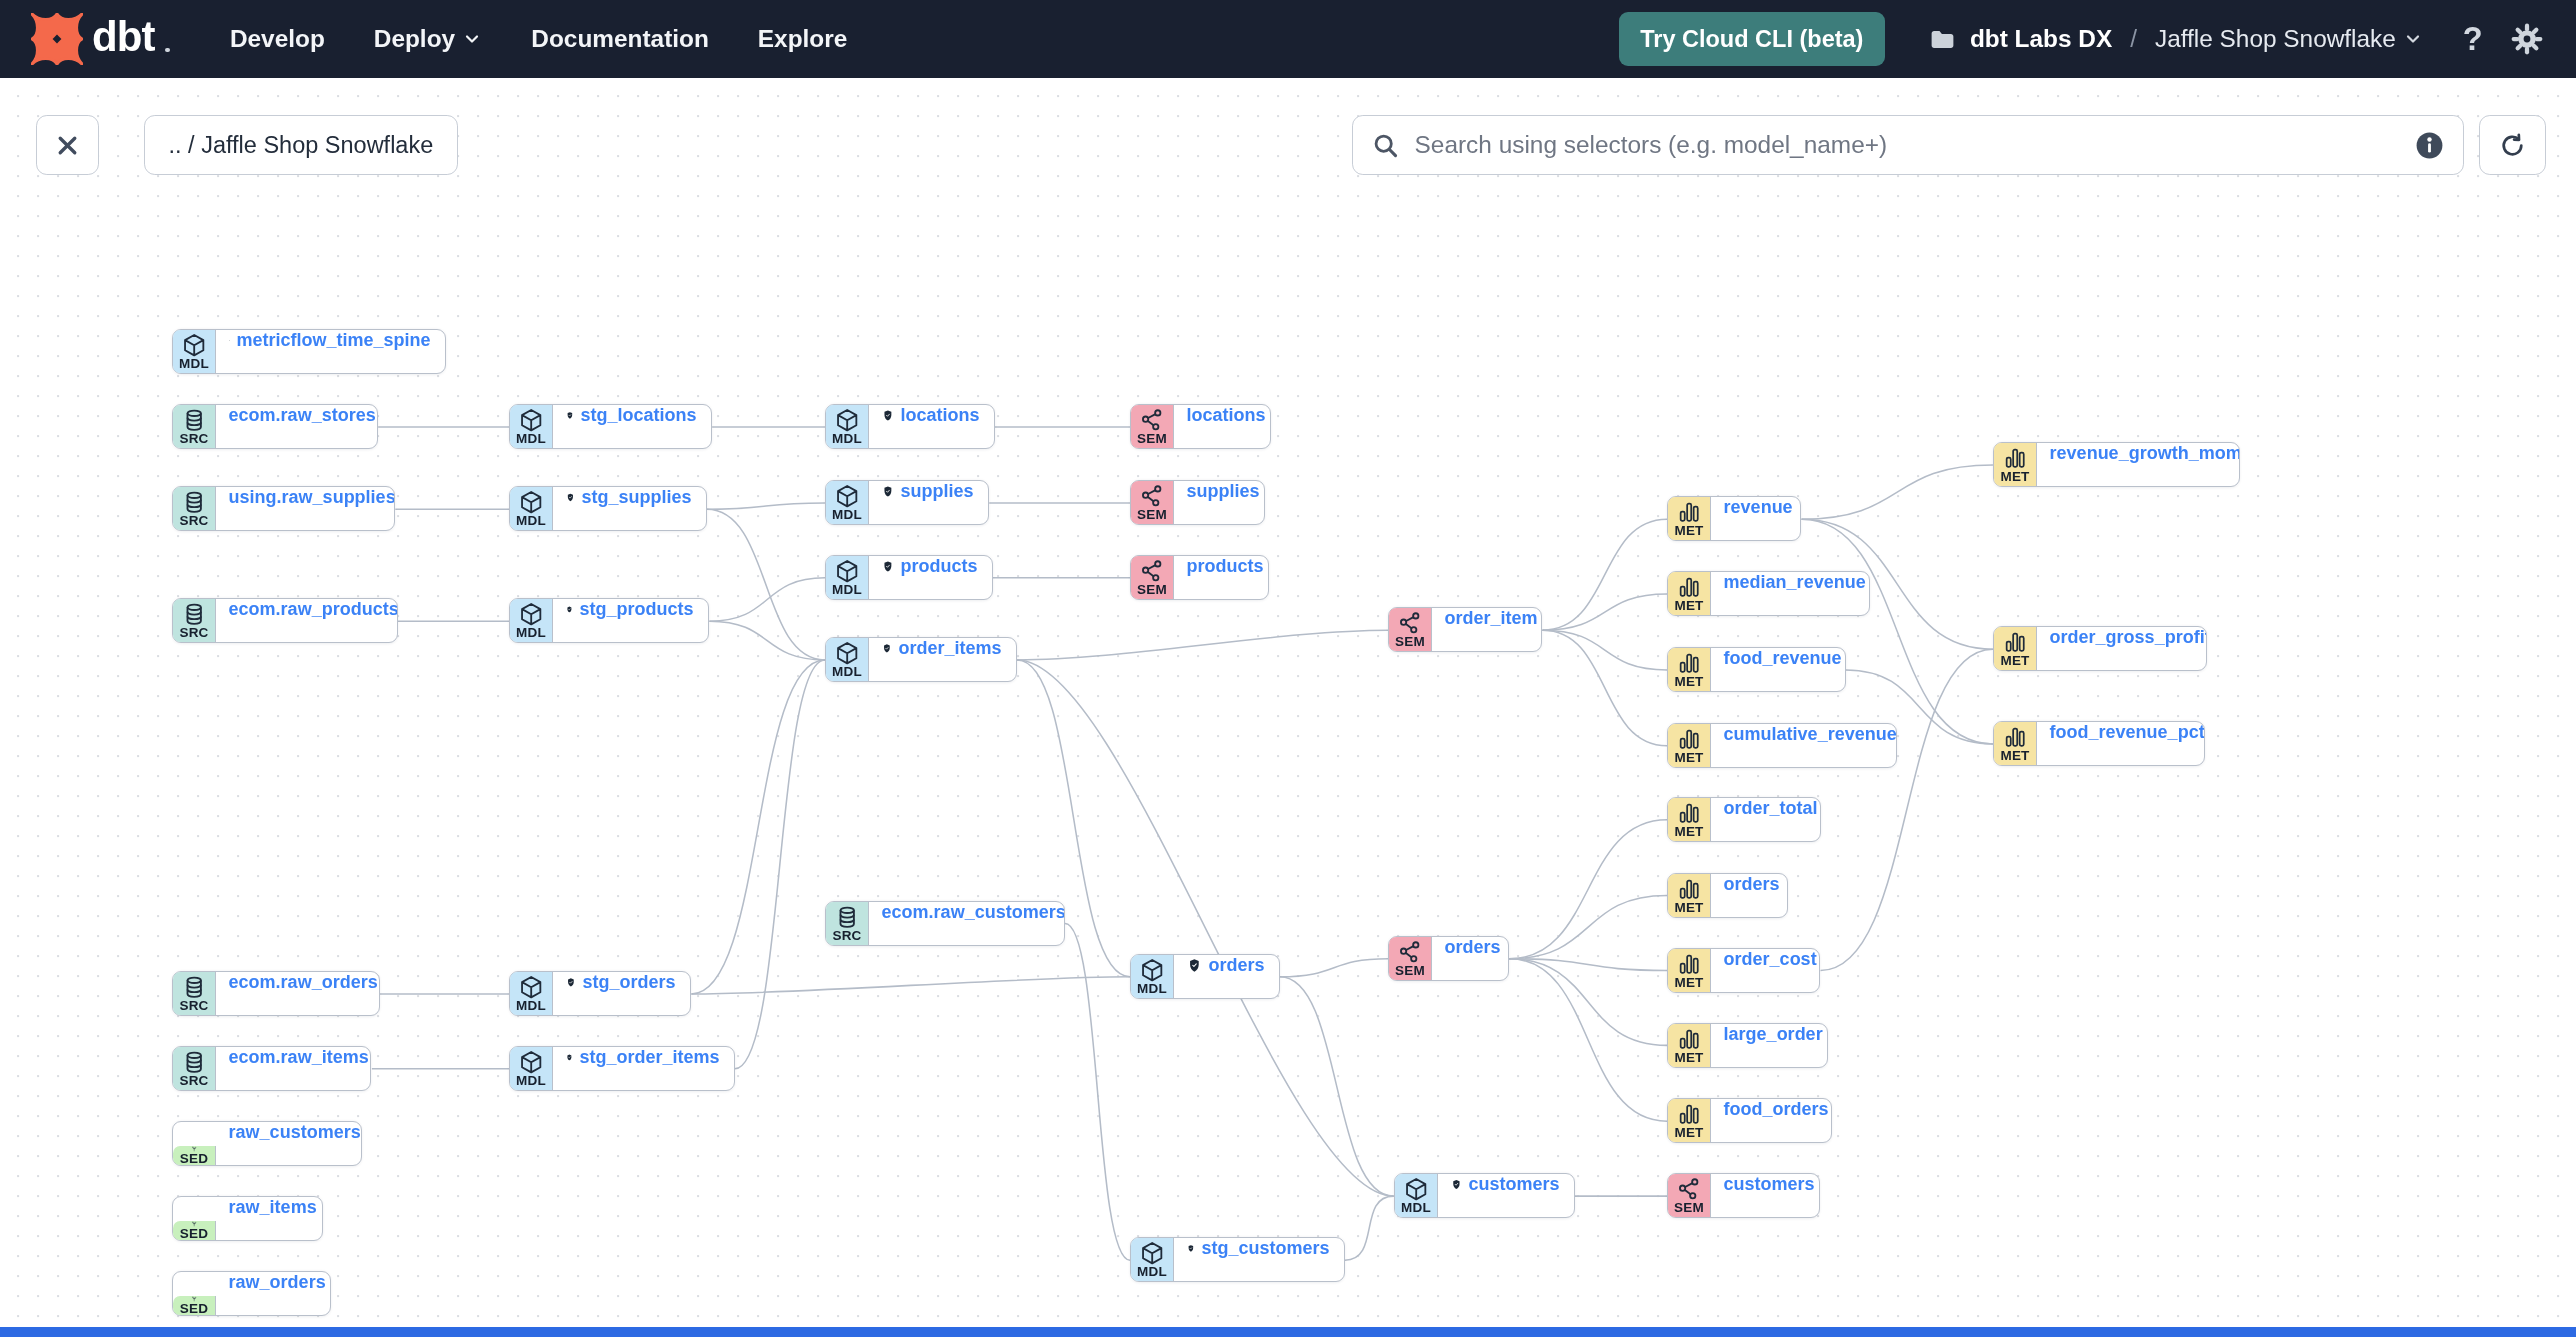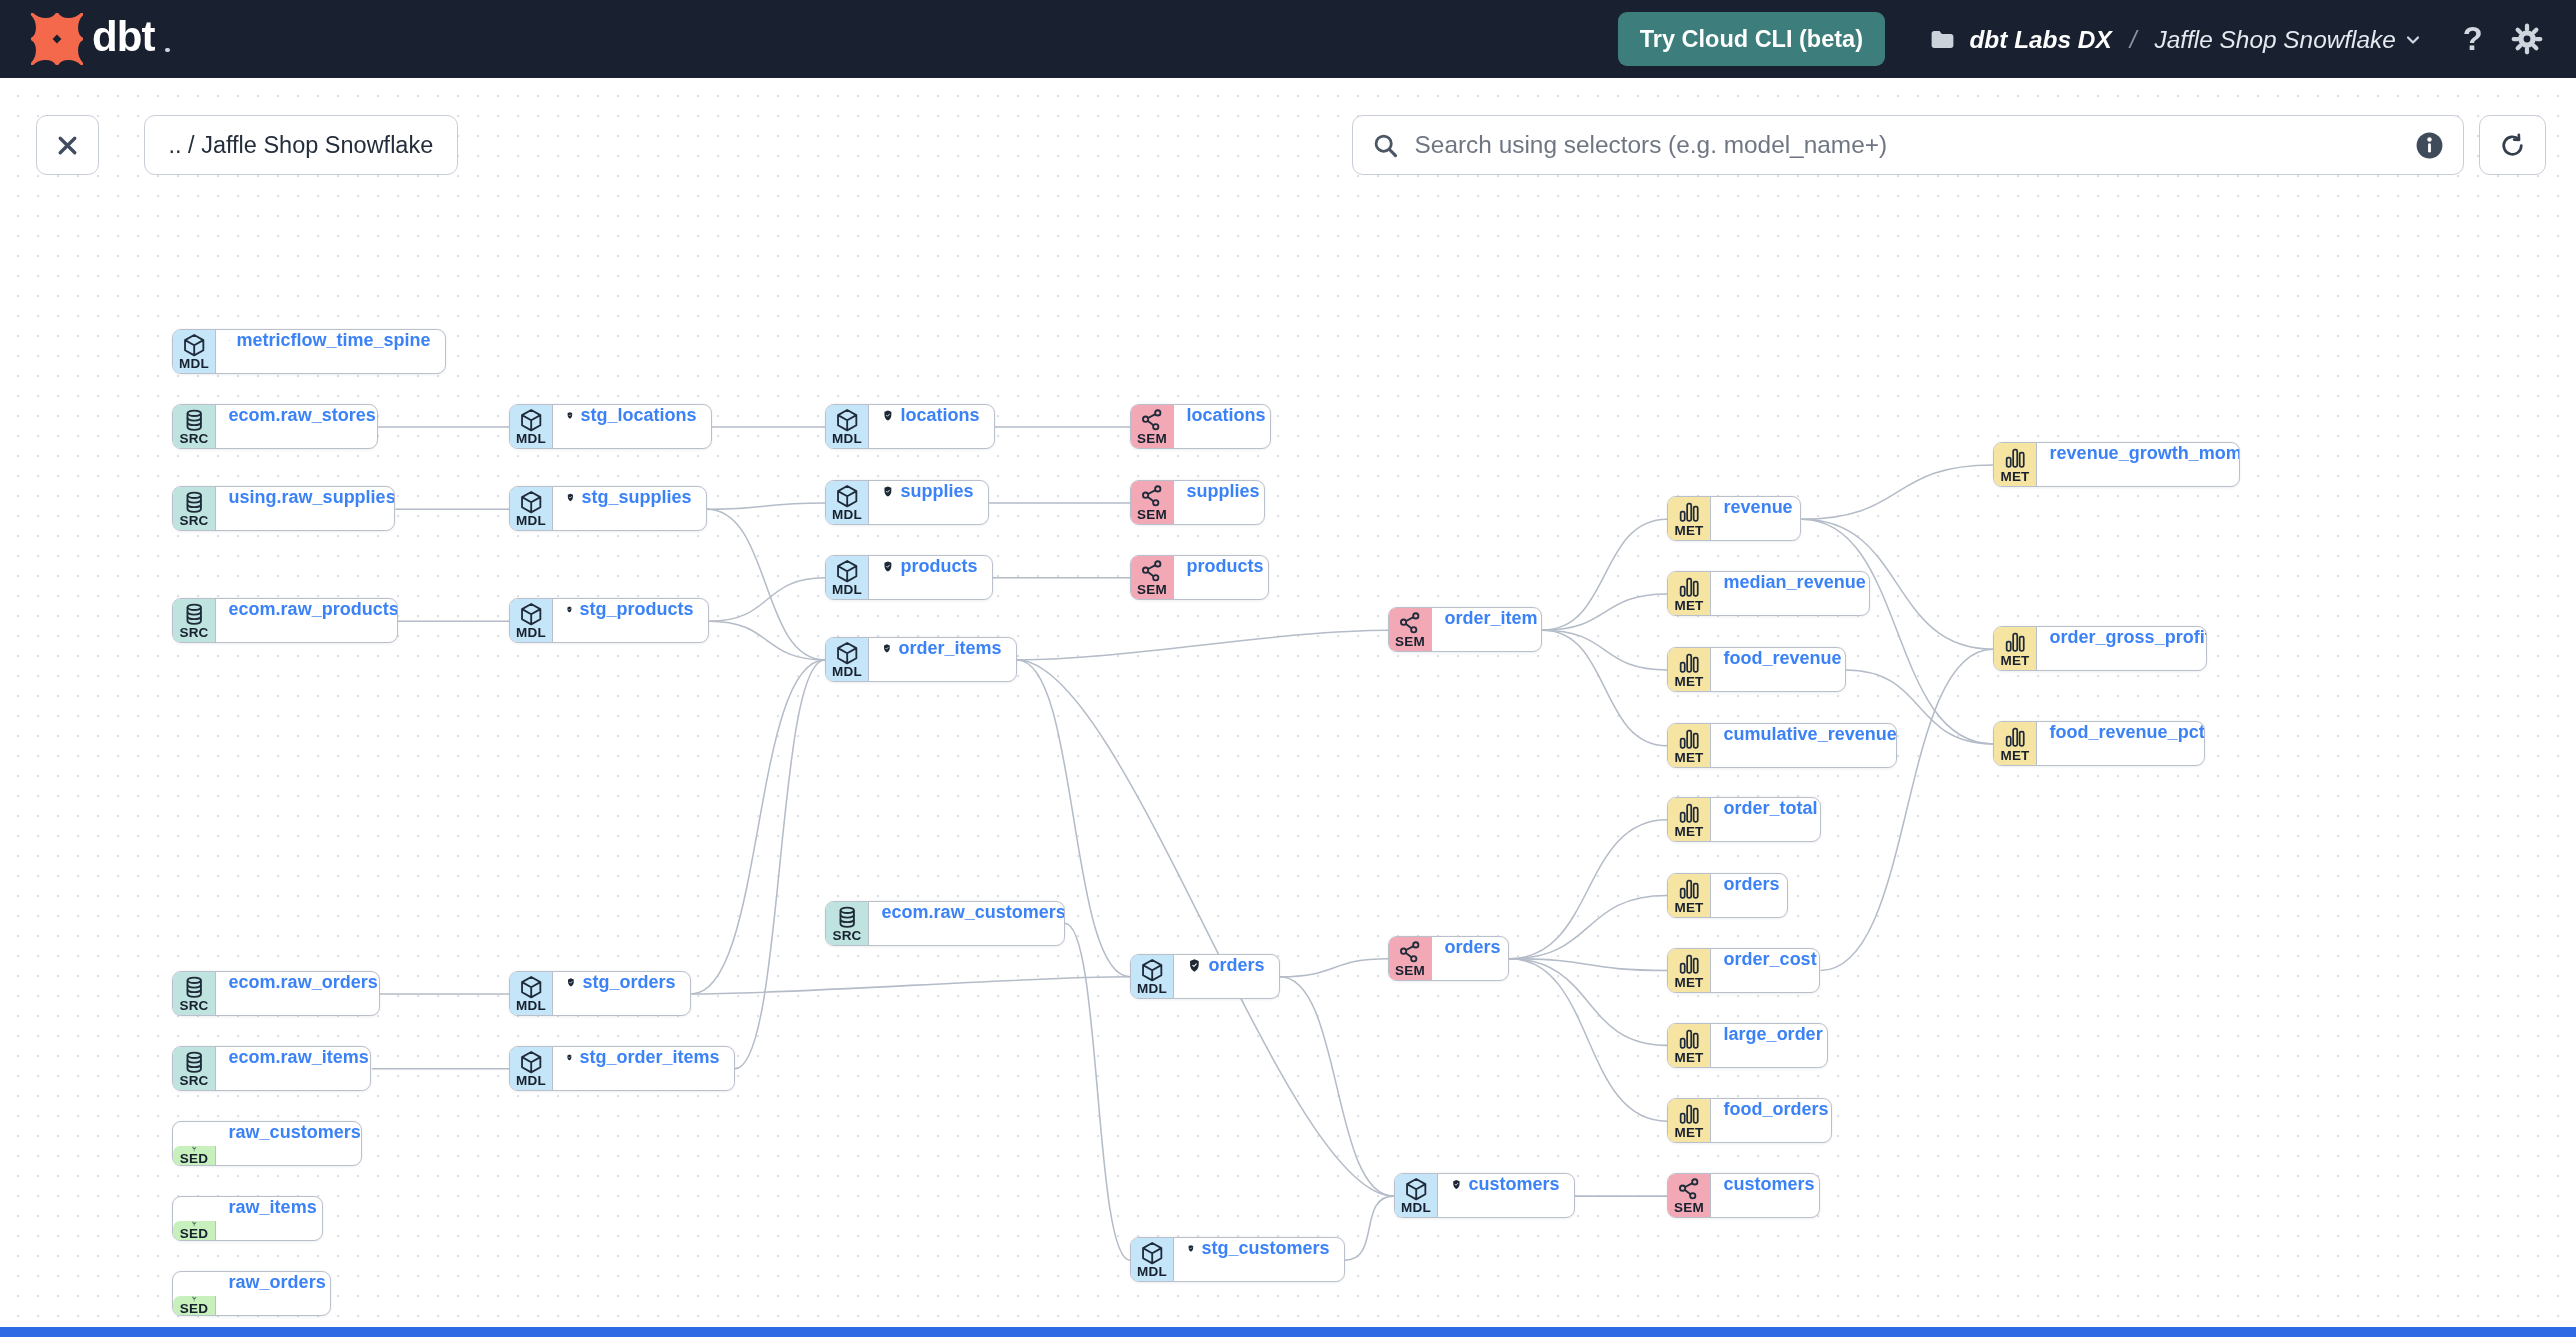--- a/index.html
+++ b/index.html
@@ -15,21 +15,21 @@
   .brand{display:flex;align-items:center;margin-left:31px;gap:9px;}
   .brand-word{color:#ffffff;font-size:42px;font-weight:700;letter-spacing:-0.9px;position:relative;top:-1.8px;}
   .brand-reg{width:4.5px;height:4.5px;border-radius:50%;background:#cfd5dd;align-self:flex-end;margin-bottom:12.6px;margin-left:1.8px;}
   .nav-links{display:flex;align-items:center;gap:49px;margin-left:60px;}
   .nav-link{color:#f3f5f8;font-size:24.4px;font-weight:700;display:flex;align-items:center;gap:7.2px;cursor:pointer;}
   .nav-right{margin-left:auto;display:flex;align-items:center;gap:27px;padding-right:32.5px;}
   .cta-btn{
     background:#3d7d7b;color:#ffffff;font-size:23.5px;font-weight:600;
     border:none;border-radius:9px;padding:13.5px 21.7px;cursor:pointer;font-family:inherit;
   }
-  .acct{display:flex;align-items:flex-end;gap:12.6px;margin-left:16.2px;font-style:italic;}
+  .acct{display:flex;align-items:flex-start;gap:12.6px;margin-left:16.2px;}
   .acct-name{color:#ffffff;font-size:24.4px;font-weight:700;}
   .crumb-sep{color:#8b94a4;font-size:24.4px;margin:0 5.4px;}
   .proj-name{color:#e6eaf0;font-size:24.4px;font-weight:500;display:flex;align-items:center;gap:7.2px;}
   .help-q{color:#d3d8e0;font-size:32.5px;font-weight:700;margin-left:12.6px;cursor:pointer;}
   
   .canvas{
     position:absolute;left:0;top:78px;width:2576px;height:1249px;
     background-color:#ffffff;
     background-image:radial-gradient(circle,#d9dce1 1.4px,transparent 1.5px);
     background-size:20px 20px;background-position:8.1px 8.1px;
@@ -71,20 +71,31 @@
 <body>
 
 <div class="navbar">
   <div class="brand">
     <svg width="52" height="52" viewBox="0 0 100 100">
       <path d="M50 2 C58 16 84 16 98 2 C84 16 84 42 98 50 C84 58 84 84 98 98 C84 84 58 84 50 98 C42 84 16 84 2 98 C16 84 16 58 2 50 C16 42 16 16 2 2 C16 16 42 16 50 2 Z" fill="#f4694b" stroke="#f4694b" stroke-width="6" stroke-linejoin="round"></path>
       <rect x="44" y="44" width="12" height="12" transform="rotate(45 50 50)" fill="#192030"></rect>
     </svg>
     <span class="brand-word">dbt</span>
     <span class="brand-reg"></span>
+  </div>
+  <div class="nav-links">
+    <span class="nav-link">Develop</span>
+    <span class="nav-link">
+      <span>Deploy</span>
+      <svg width="20" height="20" viewBox="0 0 24 24">
+        <polyline points="6,9 12,15 18,9" fill="none" stroke="#f3f5f8" stroke-width="2.6" stroke-linecap="round" stroke-linejoin="round"></polyline>
+      </svg>
+    </span>
+    <span class="nav-link">Documentation</span>
+    <span class="nav-link">Explore</span>
   </div>
   <div class="nav-right">
     <button class="cta-btn">Try Cloud CLI (beta)</button>
     <div class="acct">
       <svg width="29" height="29" viewBox="0 0 24 24">
         <path d="M3 7 C3 5.9 3.9 5 5 5 H9.5 L11.5 7.5 H19 C20.1 7.5 21 8.4 21 9.5 V17 C21 18.1 20.1 19 19 19 H5 C3.9 19 3 18.1 3 17 Z" fill="#ccd2da"></path>
       </svg>
       <span class="acct-name">dbt Labs DX</span>
       <span class="crumb-sep">/</span>
       <span class="proj-name">

